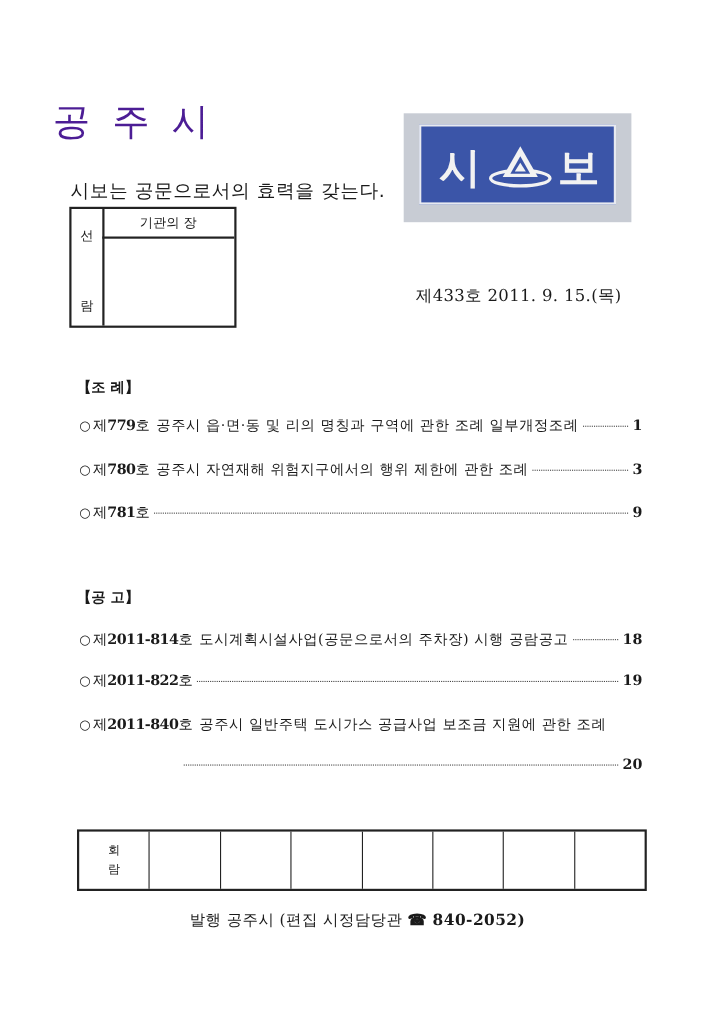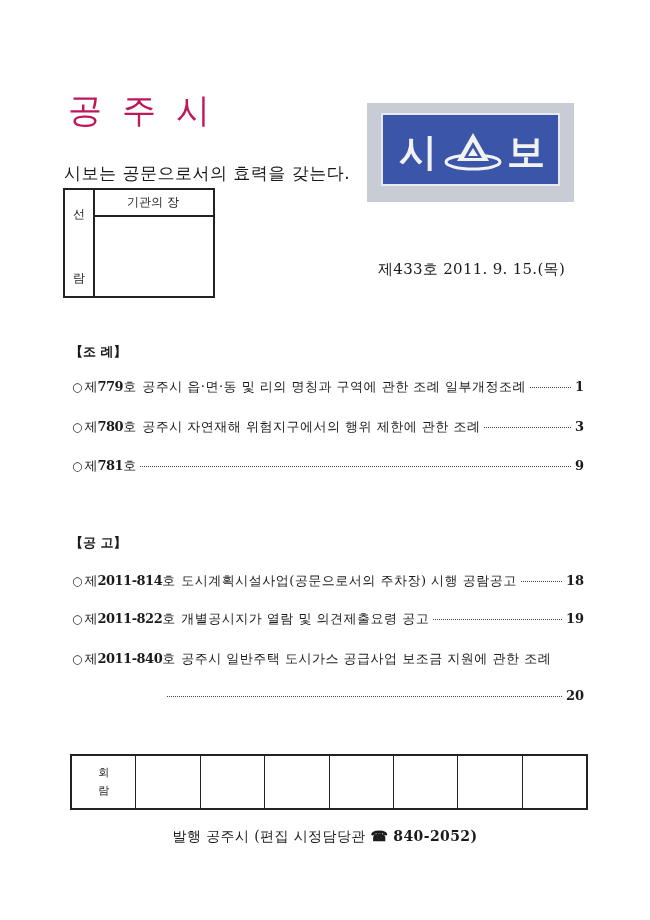--- a/index.html
+++ b/index.html
@@ -1,20 +1,20 @@
 <!DOCTYPE html>
 <html><head>
 <meta charset="utf-8">
 <style>
   html, body { margin:0; padding:0; background:#ffffff; }
   body { width:650px; height:920px; position:relative; overflow:hidden;
          font-family:"DejaVu Serif","Liberation Serif",serif; color:#1a1a1a; }
   .abs { position:absolute; }
-  .city-title { left:68px; top:88px; font-family:"DejaVu Sans","Liberation Sans",sans-serif;
-                font-size:34px; letter-spacing:20px; color:#be185d; }
+  .city-title { left:48px; top:88px; font-family:"DejaVu Sans","Liberation Sans",sans-serif;
+                font-size:34px; letter-spacing:20px; color:#4c1d95; }
   .subtitle { left:64px; top:162px; font-family:"DejaVu Sans","Liberation Sans",sans-serif; font-size:17px; letter-spacing:0.5px; }
   .approval { left:63px; top:188px; width:152px; height:110px; border:2px solid #222; box-sizing:border-box; }
   .approval .leftcol { position:absolute; left:0; top:0; bottom:0; width:28px; border-right:2px solid #222; }
   .approval .lc-top { position:absolute; left:0; width:28px; top:16px; text-align:center; font-size:12px; font-family:"DejaVu Sans",sans-serif; }
   .approval .lc-bot { position:absolute; left:0; width:28px; top:80px; text-align:center; font-size:12px; font-family:"DejaVu Sans",sans-serif; }
   .approval .head { position:absolute; left:28px; right:0; top:0; height:25px; border-bottom:2px solid #222;
                     text-align:center; font-size:12px; line-height:24px; font-family:"DejaVu Sans",sans-serif; }
   .logo-outer { left:367px; top:103px; width:207px; height:99px; background:#c8ccd4; }
   .logo-inner { position:absolute; left:14px; top:10px; right:14px; bottom:16px; background:#3b55a8;
                 border:2px solid #e8eaf0; box-sizing:border-box; }
@@ -103,21 +103,20 @@
   <span class="title">도시계획시설사업(공문으로서의 주차장) 시행 공람공고</span>
   <span class="dots"></span>
   <span class="page">18</span>
 </div>
 
 <div class="abs entry" style="top:610px;">
   <span class="bullet">○</span>
   <span>제</span>
     <span class="num">2011-822</span>
     <span>호</span>
-  <span class="title">개별공시지가 열람 및 의견제출요령 공고</span>
   <span class="dots"></span>
   <span class="page">19</span>
 </div>
 
 <div class="abs entry" style="top:650px;">
   <span class="bullet">○</span>
   <span>제</span>
     <span class="num">2011-840</span>
     <span>호</span>
   <span class="title">공주시 일반주택 도시가스 공급사업 보조금 지원에 관한 조례</span>

